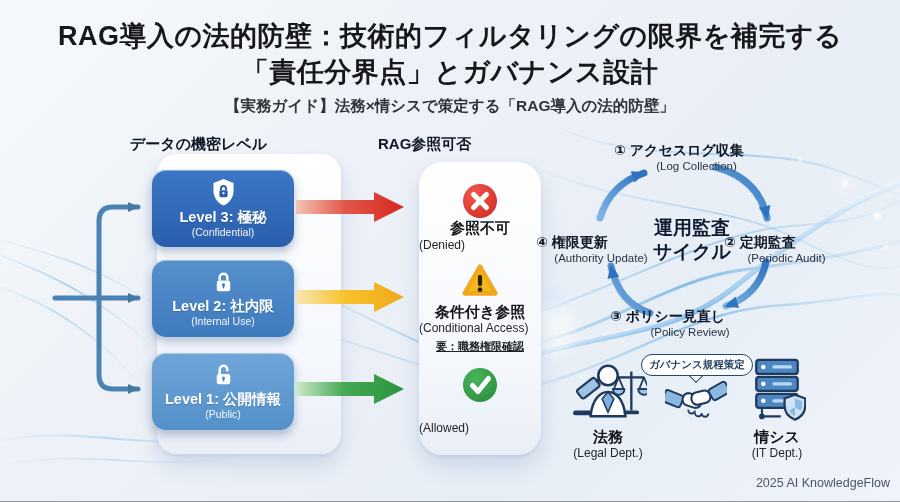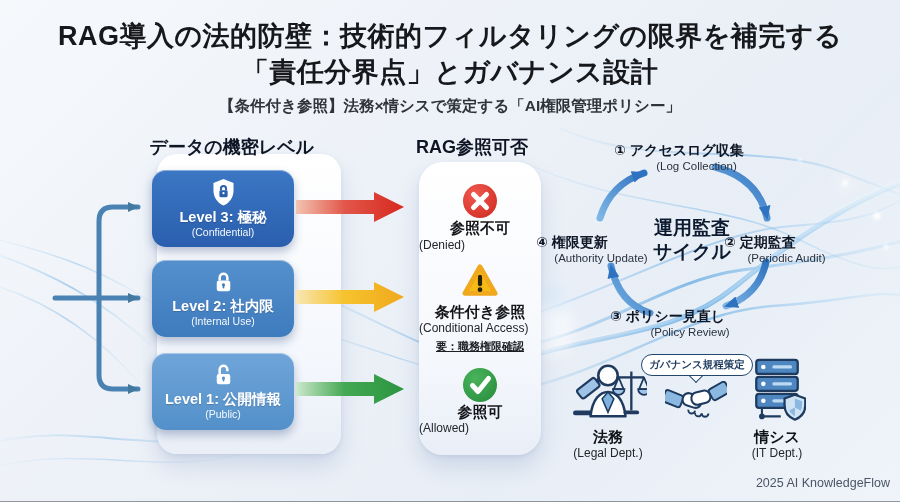--- a/index.html
+++ b/index.html
@@ -14,21 +14,21 @@
   
   .title-wrap{position:absolute;top:18px;left:0;width:900px;text-align:center;z-index:4;color:#17181c;}
   .title-line{font-size:27px;font-weight:800;line-height:36px;letter-spacing:.5px;}
   .subtitle{margin-top:6px;font-size:15.5px;font-weight:700;color:#303338;}
   
   .panel{position:absolute;border-radius:20px;z-index:2;
     background:linear-gradient(180deg,#ffffff 0%,#f4f7fc 70%,#e9eef7 100%);
     box-shadow:0 12px 22px rgba(90,120,170,.20),0 2px 4px rgba(90,120,170,.12);margin-left:27px;}
   .left-panel{left:130px;top:154px;width:184px;height:300px;}
   .mid-panel{left:392px;top:162px;width:122px;height:293px;border-radius:24px;}
-  .panel-header{position:absolute;z-index:4;font-size:18px;font-weight:800;color:#0e1626;text-align:right;}
+  .panel-header{position:absolute;z-index:4;font-size:15px;font-weight:800;color:#0e1626;text-align:left;}
   .ph-left{left:130px;top:135px;width:184px;}
   .ph-mid{left:378px;top:135px;width:150px;}
   
   .level-card{position:absolute;left:152px;width:142px;height:77px;border-radius:14px;z-index:3;
     color:#fff;display:flex;flex-direction:column;align-items:center;justify-content:center;gap:0;
     box-shadow:0 5px 10px rgba(25,60,115,.30),inset 0 1px 0 rgba(255,255,255,.40);}
   .lv3{top:170px;background:linear-gradient(180deg,#3b77c4,#2a5fae);}
   .lv2{top:260px;background:linear-gradient(180deg,#5590cd,#3e7bbd);}
   .lv1{top:353px;background:linear-gradient(180deg,#6fa5d9,#5390c9);}
   .card-title{font-size:14.5px;font-weight:800;line-height:17px;margin-top:2px;text-shadow:0 1px 1px rgba(0,0,0,.18);}
@@ -98,21 +98,21 @@
     <circle cx="845" cy="183" r="8" fill="#ffffff" opacity=".35" filter="url(#soft4)"></circle>
     <circle cx="845" cy="183" r="2.8" fill="#ffffff" opacity=".95" filter="url(#soft)"></circle>
     <circle cx="877" cy="216" r="3.6" fill="#ffffff" opacity=".95" filter="url(#soft)"></circle>
     <circle cx="886" cy="247" r="2.4" fill="#ffffff" opacity=".9" filter="url(#soft)"></circle>
     <circle cx="800" cy="160" r="2" fill="#ffffff" opacity=".8" filter="url(#soft)"></circle>
   </svg>
 
   <div class="title-wrap">
     <div class="title-line">RAG導入の法的防壁：技術的フィルタリングの限界を補完する</div>
     <div class="title-line">「責任分界点」とガバナンス設計</div>
-    <div class="subtitle">【条件付き参照】法務×情シスで策定する「AI権限管理ポリシー」</div>
+    <div class="subtitle">【実務ガイド】法務×情シスで策定する「RAG導入の法的防壁」</div>
   </div>
 
   <div class="panel-header ph-left">データの機密レベル</div>
   <div class="panel-header ph-mid">RAG参照可否</div>
 
   <div class="panel left-panel"></div>
 
   <svg class="abs z3" width="170" height="260" viewBox="0 0 170 260" style="left:40px;top:160px">
     <defs>
       <marker id="mCon" markerUnits="userSpaceOnUse" markerWidth="14" markerHeight="14" refX="10" refY="5" orient="auto">
@@ -209,21 +209,20 @@
     <svg class="mid-icon" style="top:204px" width="36" height="38" viewBox="0 0 36 38">
       <defs>
           <radialGradient id="gg" cx=".35" cy=".3" r=".9">
             <stop offset="0" stop-color="#49b45c"></stop>
             <stop offset="1" stop-color="#288c3c"></stop>
           </radialGradient>
         </defs>
       <circle cx="18" cy="19" r="17" fill="url(#gg)"></circle>
       <path d="M10.5 19.5 L16 25.5 L26.5 12.5" fill="none" stroke="#ffffff" stroke-width="5" stroke-linecap="round" stroke-linejoin="round"></path>
     </svg>
-    <div class="mid-item-label" style="top:241px">参照可</div>
     <div class="mid-item-sub" style="top:259px">(Allowed)</div>
   </div>
 
   <svg class="abs z1" width="220" height="180" viewBox="0 0 220 180" style="left:580px;top:150px">
     <defs>
       <marker id="mCyc" markerUnits="userSpaceOnUse" markerWidth="18" markerHeight="18" refX="12" refY="6" orient="auto">
         <path d="M0 0 L14 6 L0 12 Z" fill="#2f72bf"></path>
       </marker>
       <linearGradient id="cb" x1="0" y1="1" x2="1" y2="0">
         <stop offset="0" stop-color="#7db6e6"></stop>

